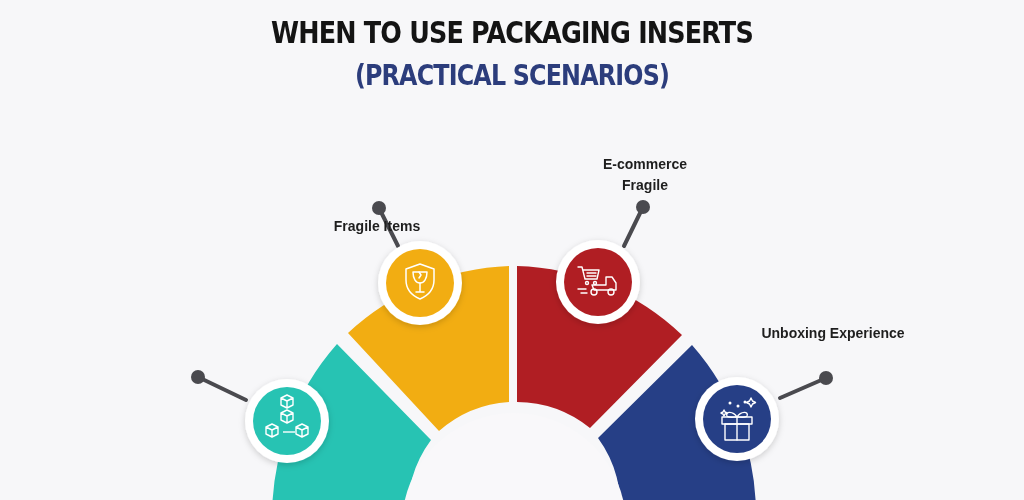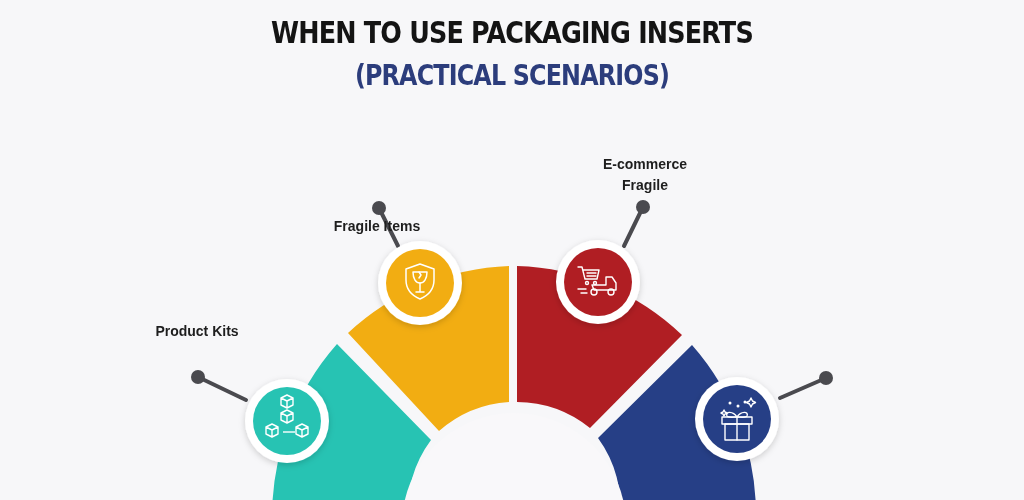--- a/index.html
+++ b/index.html
@@ -96,23 +96,23 @@
       <path d="M751 398 l1.5 3 l3 1.5 l-3 1.5 l-1.5 3 l-1.5 -3 l-3 -1.5 l3 -1.5 z"></path>
       <path d="M724 410 l1 2 l2 1 l-2 1 l-1 2 l-1 -2 l-2 -1 l2 -1 z"></path>
       <circle cx="730" cy="403" r="0.8"></circle>
         <circle cx="745" cy="402" r="0.8"></circle>
         <circle cx="738" cy="406" r="0.8"></circle>
     </g>
   </g>
 </svg>
 
 <div class="label" style="left:132px;top:321px;width:130px;">
-  <div>Product Kits</div>
 </div>
 <div class="label" style="left:312px;top:174px;width:130px;margin-top:42px;">
   <div>Fragile Items</div>
 </div>
 <div class="label" style="left:580px;top:154px;width:130px;">
   <div>E-commerce</div>
   <div>Fragile</div>
 </div>
 <div class="label" style="left:733px;top:323px;width:200px;">
+  <div>Unboxing Experience</div>
 </div>
 
 </body></html>

